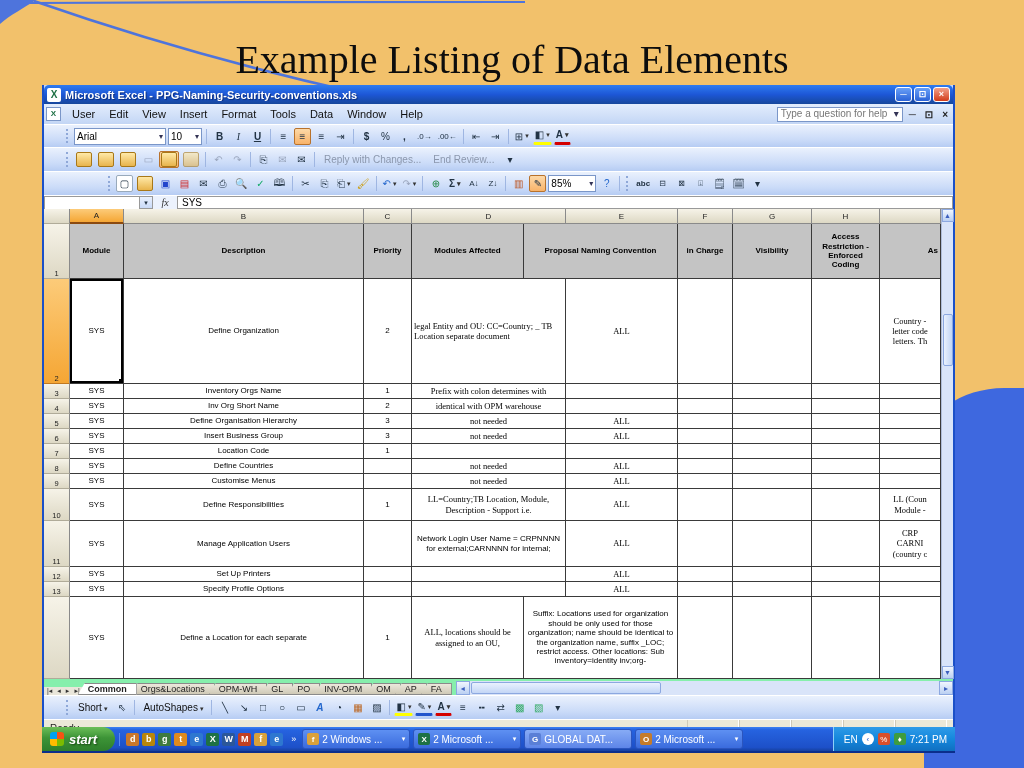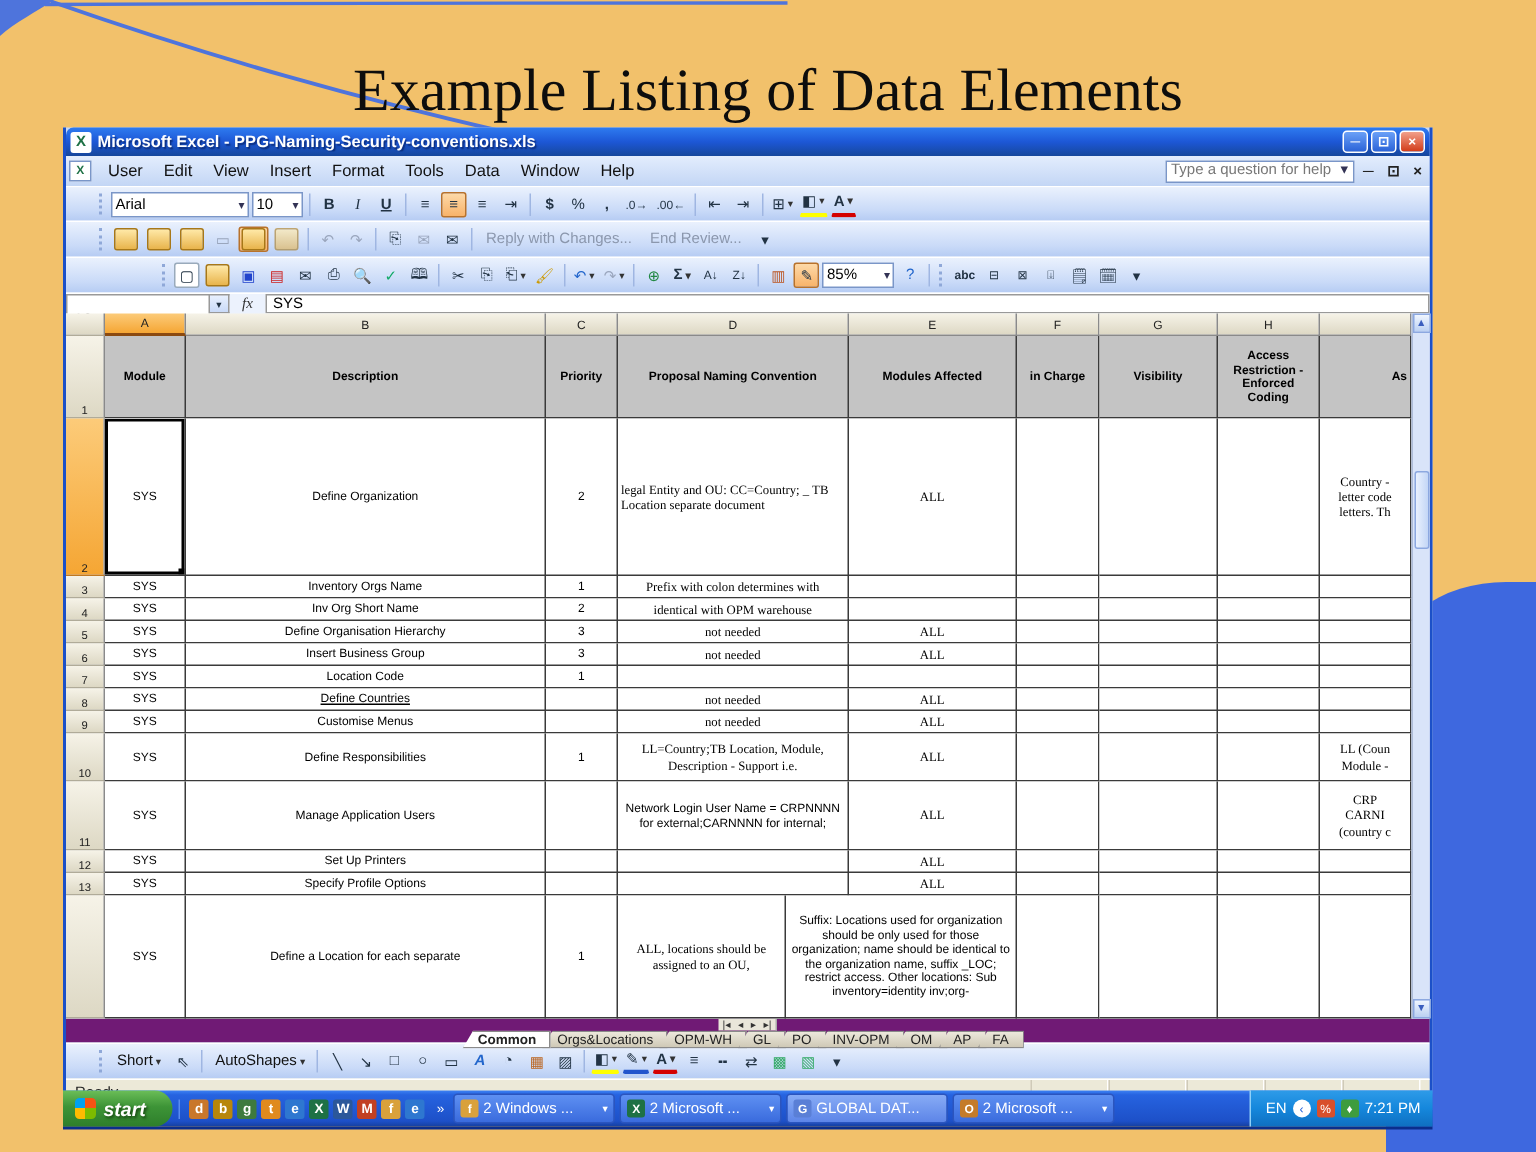--- a/index.html
+++ b/index.html
@@ -86,21 +86,21 @@
   .hdr{background:#C4C4C4;font-weight:bold;}
   .gc.selected{box-shadow:inset 0 0 0 2px #000;position:relative;}
   .gc.selected::after{content:"";position:absolute;right:0;bottom:0;width:4px;height:4px;background:#000;}
 
   .vscroll{width:12px;background:#D9E4F9;display:flex;flex-direction:column;align-items:center;border-left:1px solid #aebcd8;}
   .varrow{width:12px;height:13px;background:linear-gradient(180deg,#F0F6FF,#BBD0F2);border:1px solid #8CA8E0;
     font-size:7px;color:#3B5EBE;display:flex;align-items:center;justify-content:center;}
   .vthumb{width:10px;height:52px;margin-top:92px;background:linear-gradient(90deg,#E9F1FE,#C3D6F6);border:1px solid #8CA8E0;border-radius:2px;}
 
   
-  .tabrow{height:16px;display:flex;align-items:center;background:#701a75;font-size:9px;flex-direction:column;}
+  .tabrow{height:16px;display:flex;align-items:flex-end;background:#86efac;font-size:9px;}
   .tabnav{display:flex;align-items:center;background:#E9E6DA;border-right:1px solid #aaa;padding:0 1px;gap:1px;}
   .tabnav span{font-size:7px;color:#333;padding:0 2px;}
   .sheettabs{display:flex;align-items:stretch;}
   .stab{display:flex;align-items:center;padding:0 9px;margin-left:-6px;
     clip-path:polygon(7px 0,calc(100% - 0px) 0,100% 100%,0 100%);
     background:linear-gradient(180deg,#ECE8DC,#CFC9B6);color:#222;border:1px solid #8a8a8a;}
   .stab.active{background:#fff;font-weight:bold;z-index:3;}
   .hscroll{flex:1;display:flex;align-items:center;background:#D9E4F9;margin-left:4px;}
   .harrow{width:14px;height:14px;background:linear-gradient(180deg,#F0F6FF,#BBD0F2);border:1px solid #8CA8E0;
     color:#3B5EBE;font-size:8px;display:flex;align-items:center;justify-content:center;}
@@ -320,22 +320,22 @@
             <div class="collet" style="width: 55px; height: 15px;">F</div>
             <div class="collet" style="width: 79px; height: 15px;">G</div>
             <div class="collet" style="width: 68px; height: 15px;">H</div>
             <div class="collet" style="width: 61px; height: 15px;"></div>
           </div>
           <div class="grow">
             <div class="gut" style="width: 26px; height: 55px;">1</div>
             <div class="gc hdr" style="width: 54px; height: 55px;">Module</div>
             <div class="gc hdr" style="width: 240px; height: 55px;">Description</div>
             <div class="gc hdr" style="width: 48px; height: 55px;">Priority</div>
+            <div class="gc hdr" style="width: 112px; height: 55px;">Modules Affected</div>
             <div class="gc hdr" style="width: 154px; height: 55px;">Proposal Naming Convention</div>
-            <div class="gc hdr" style="width: 112px; height: 55px;">Modules Affected</div>
             <div class="gc hdr" style="width: 55px; height: 55px;">in Charge</div>
             <div class="gc hdr" style="width: 79px; height: 55px;">Visibility</div>
             <div class="gc hdr" style="width: 68px; height: 55px;">Access Restriction - Enforced Coding</div>
             <div class="gc hdr right" style="width: 61px; height: 55px;">As</div>
           </div>
           <div class="grow">
             <div class="gut sel" style="width: 26px; height: 105px;">2</div>
             <div class="gc selected" style="width: 54px; height: 105px;">SYS</div>
             <div class="gc" style="width: 240px; height: 105px;">Define Organization</div>
             <div class="gc" style="width: 48px; height: 105px;">2</div>
@@ -404,21 +404,21 @@
             <div class="gc serif" style="width: 154px; height: 15px;"></div>
             <div class="gc serif" style="width: 112px; height: 15px;"></div>
             <div class="gc" style="width: 55px; height: 15px;"></div>
             <div class="gc" style="width: 79px; height: 15px;"></div>
             <div class="gc" style="width: 68px; height: 15px;"></div>
             <div class="gc serif" style="width: 61px; height: 15px;"></div>
           </div>
           <div class="grow">
             <div class="gut" style="width: 26px; height: 15px;">8</div>
             <div class="gc" style="width: 54px; height: 15px;">SYS</div>
-            <div class="gc" style="width: 240px; height: 15px; text-decoration: underline;">Define Countries</div>
+            <div class="gc" style="width: 240px; height: 15px;">Define Countries</div>
             <div class="gc" style="width: 48px; height: 15px;"></div>
             <div class="gc serif" style="width: 154px; height: 15px;">not needed</div>
             <div class="gc serif" style="width: 112px; height: 15px;">ALL</div>
             <div class="gc" style="width: 55px; height: 15px;"></div>
             <div class="gc" style="width: 79px; height: 15px;"></div>
             <div class="gc" style="width: 68px; height: 15px;"></div>
             <div class="gc serif" style="width: 61px; height: 15px;"></div>
           </div>
           <div class="grow">
             <div class="gut" style="width: 26px; height: 15px;">9</div>

